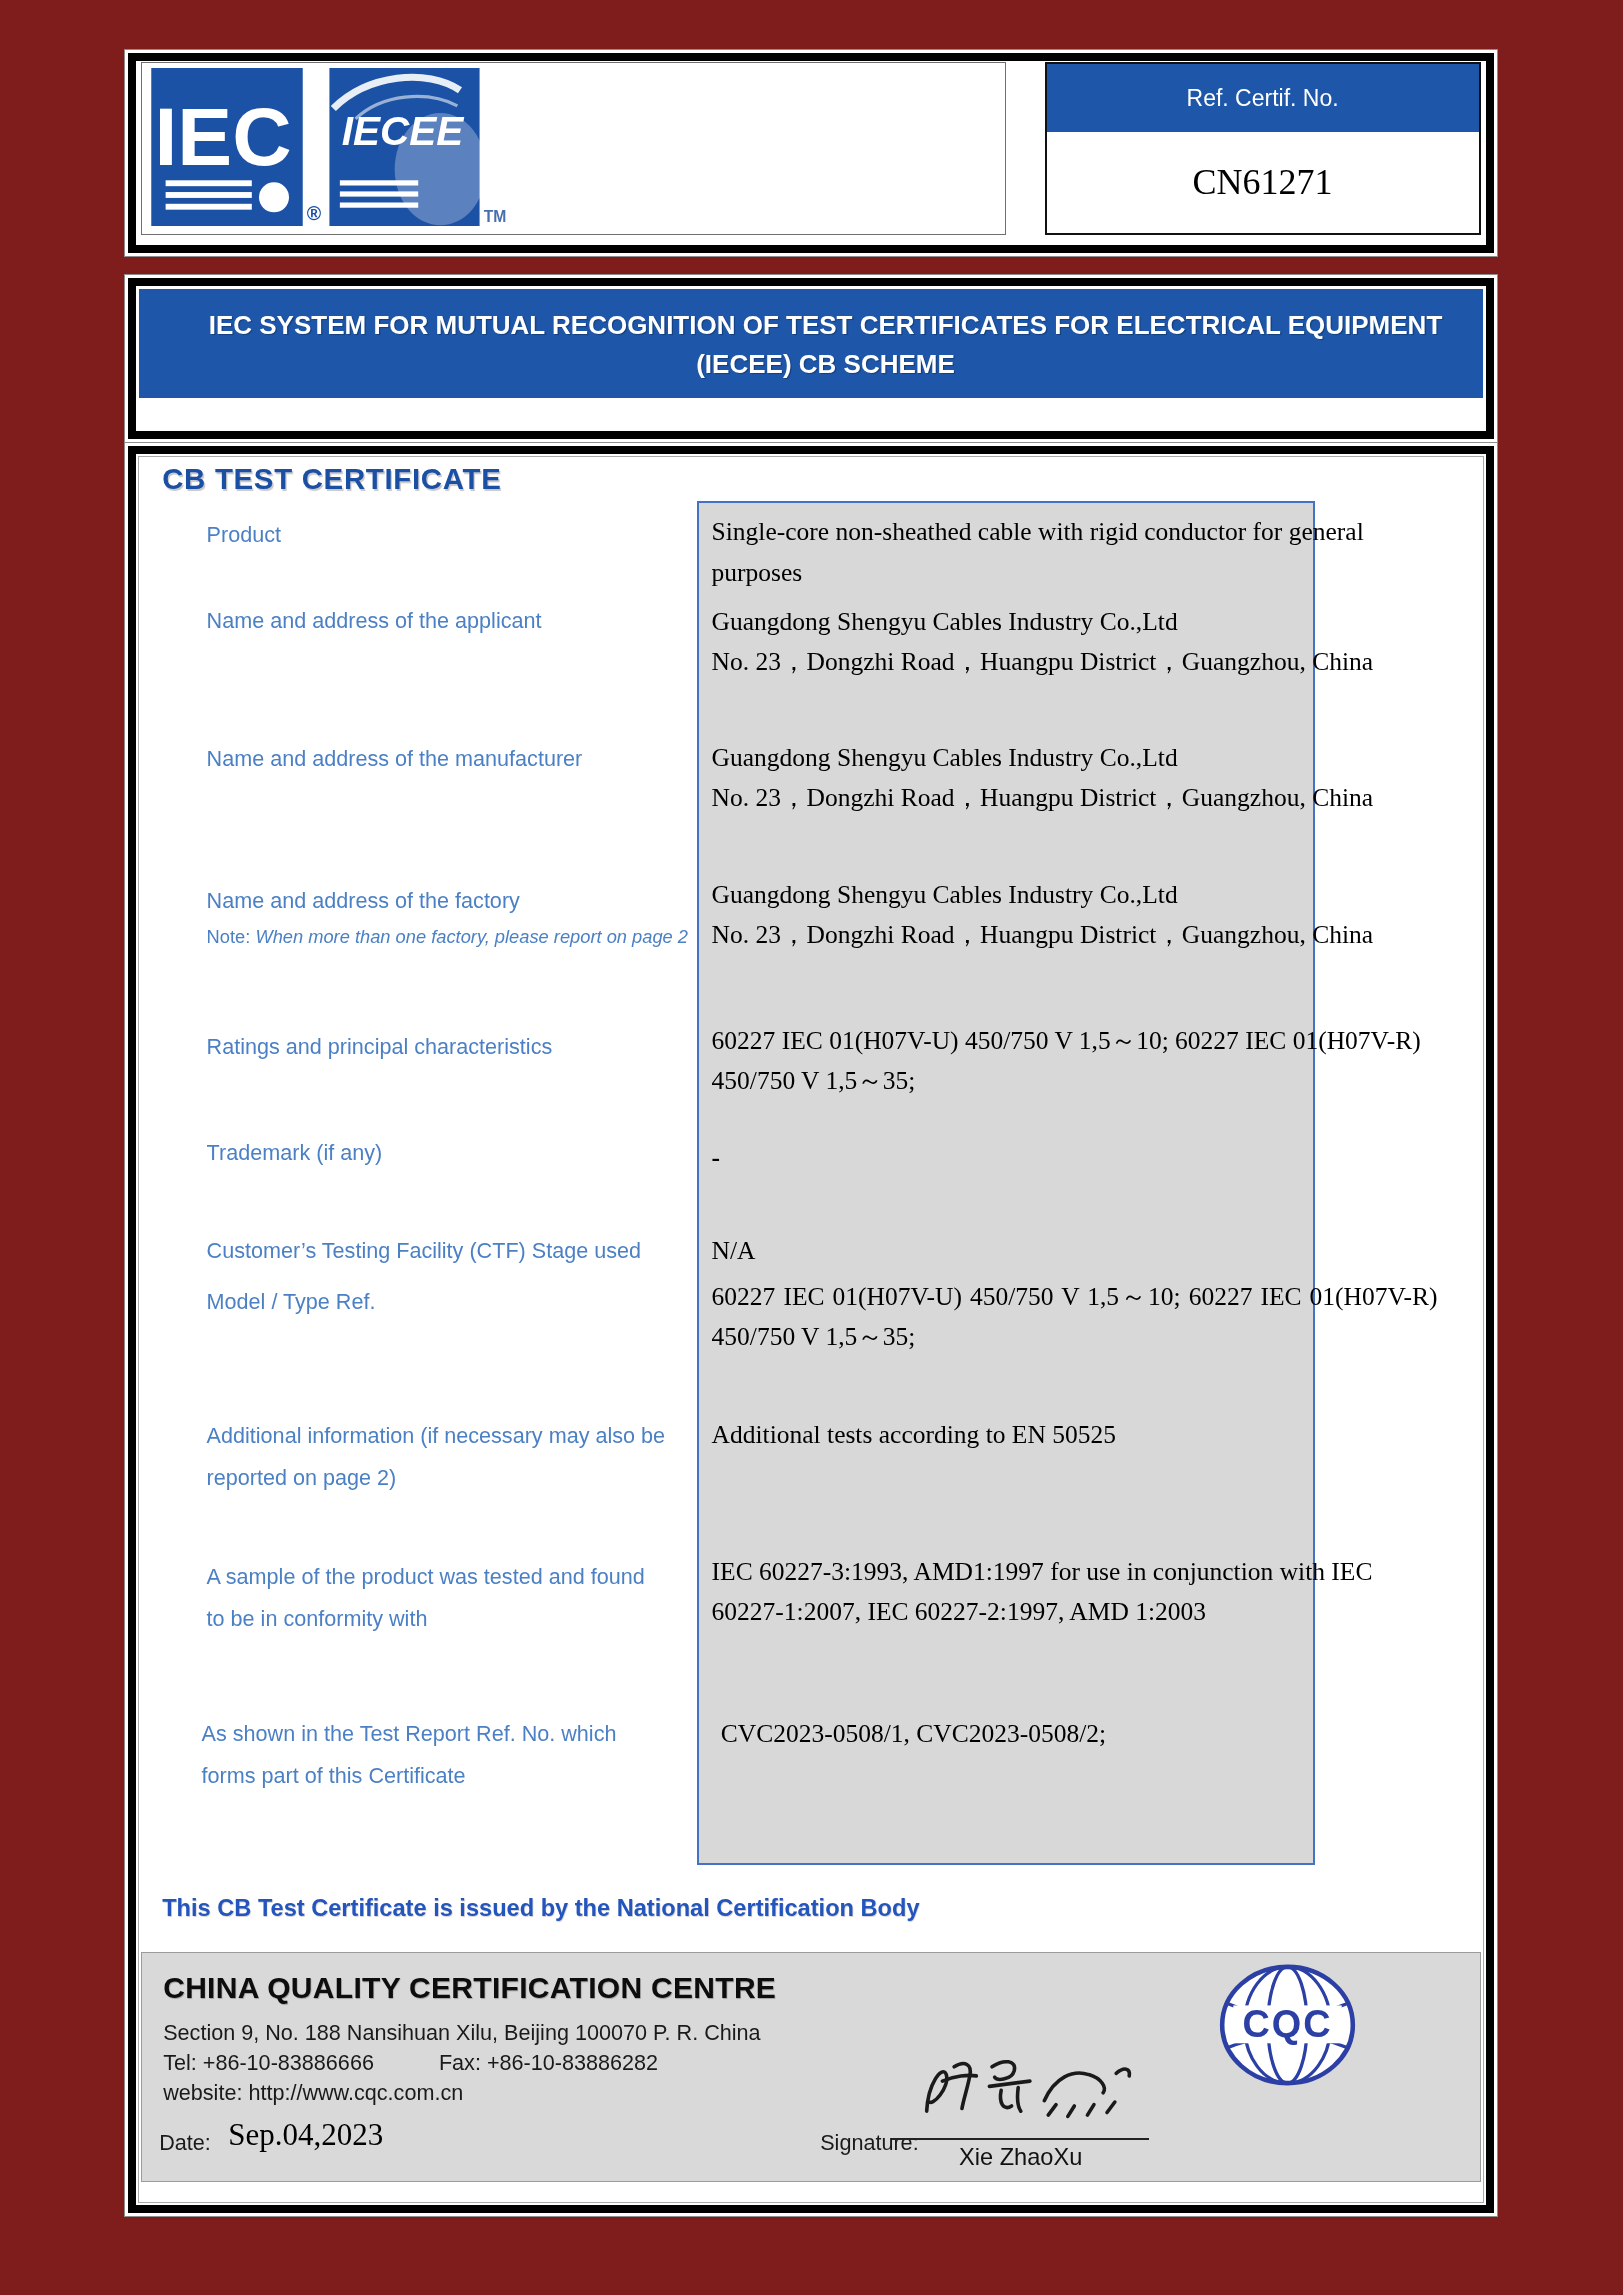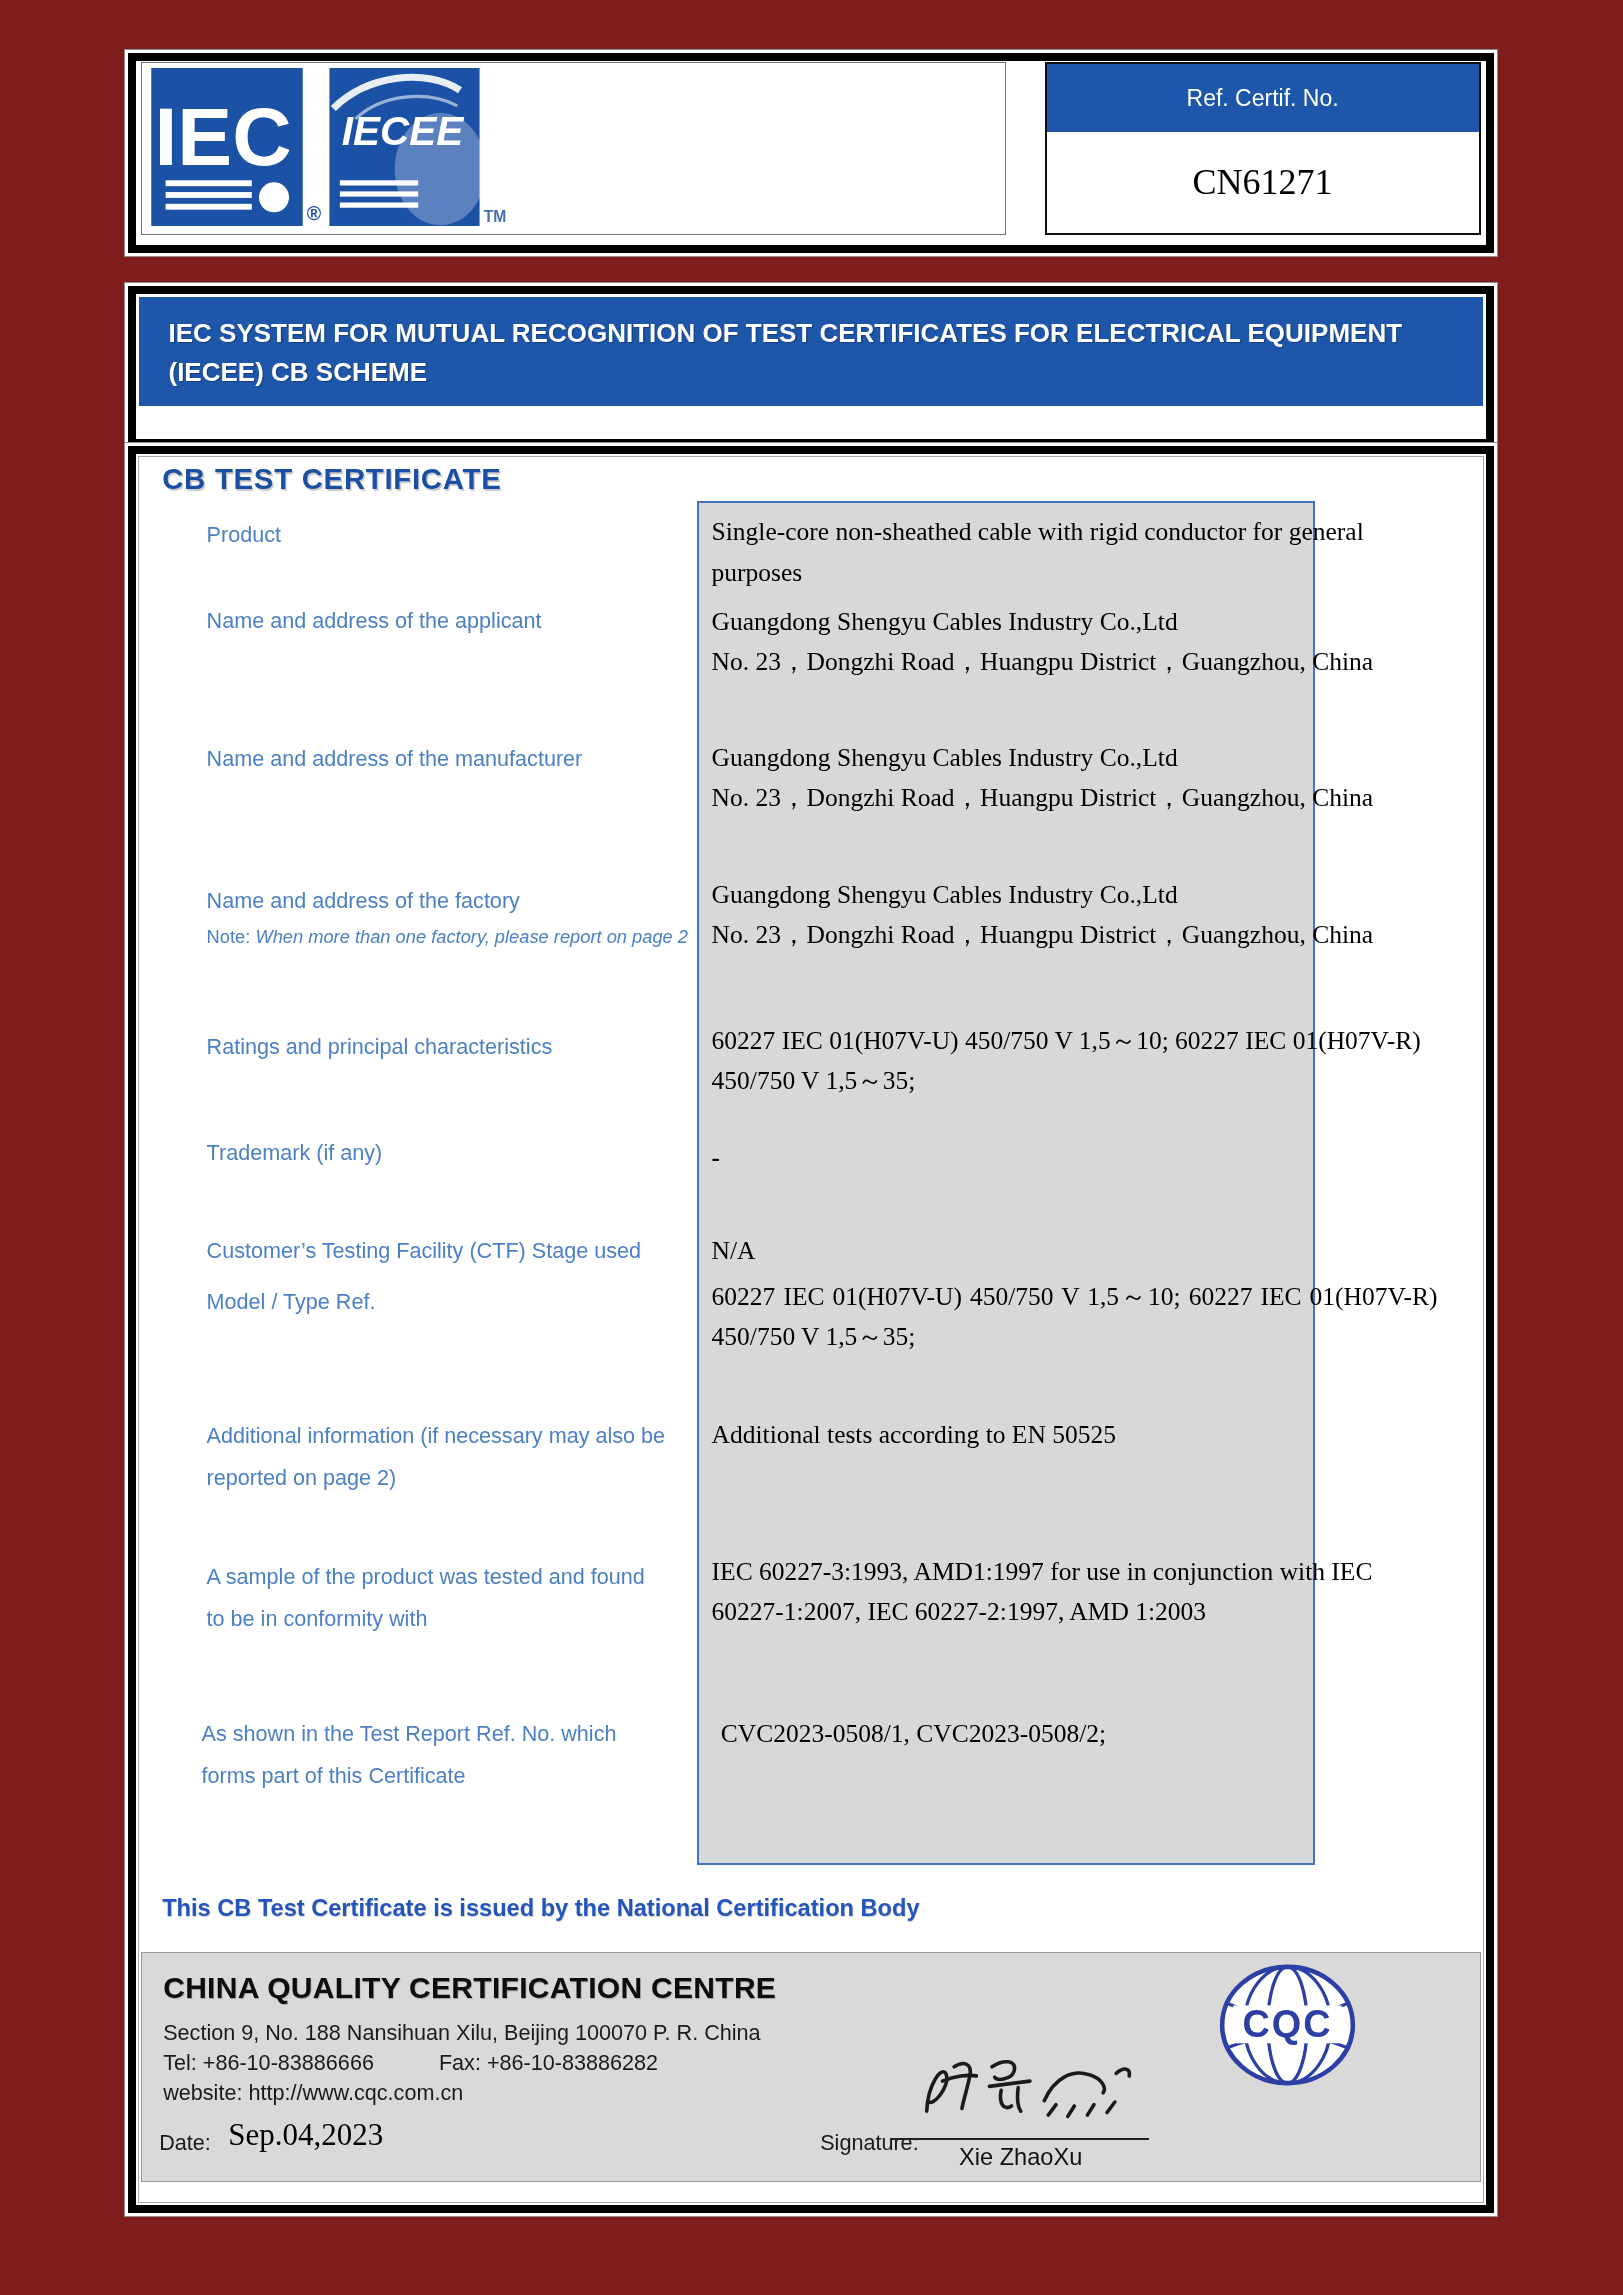--- a/index.html
+++ b/index.html
@@ -86,21 +86,21 @@
       </div>
 
       <div class="abs ref-box" style="left:885px;top:1.3px;width:436px;height:173px;margin-left:24px;">
         <div class="ref-head">Ref. Certif. No.</div>
         <div class="ref-value">CN61271</div>
       </div>
 
     </div>
   </div>
 
-  <div class="frame" style="left:124px;top:282px;width:1374px;height:169px;">
+  <div class="frame" style="left:124px;top:274px;width:1374px;height:169px;text-align:center;">
     <div class="frame-black">
       <div class="banner-blue">
         <div>IEC SYSTEM FOR MUTUAL RECOGNITION OF TEST CERTIFICATES FOR ELECTRICAL EQUIPMENT</div>
         <div>(IECEE) CB SCHEME</div>
       </div>
     </div>
   </div>
 
   <div class="frame" style="left:124px;top:442px;width:1374px;height:1775px;">
     <div class="frame-black">

